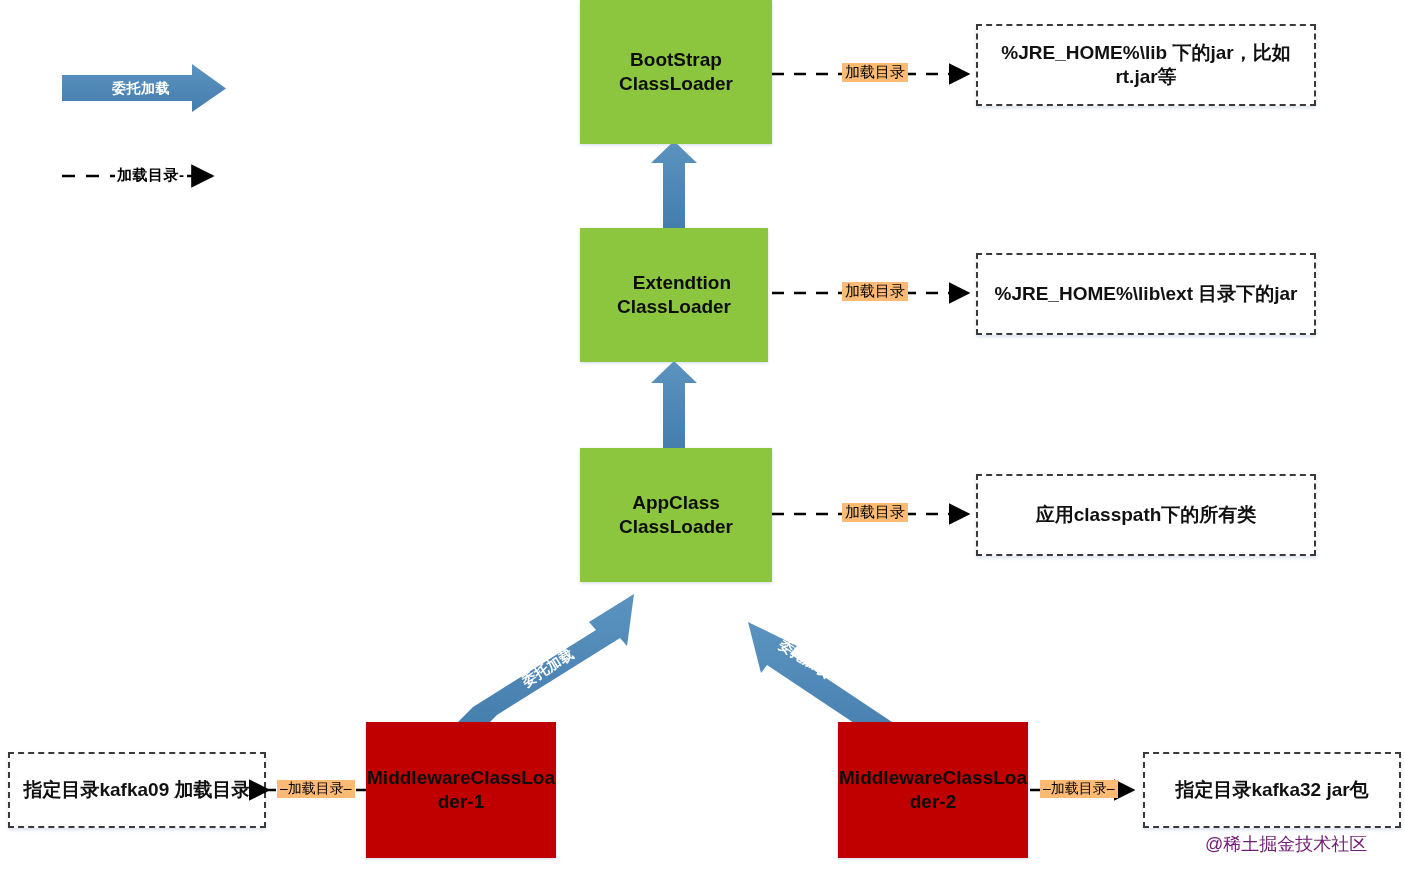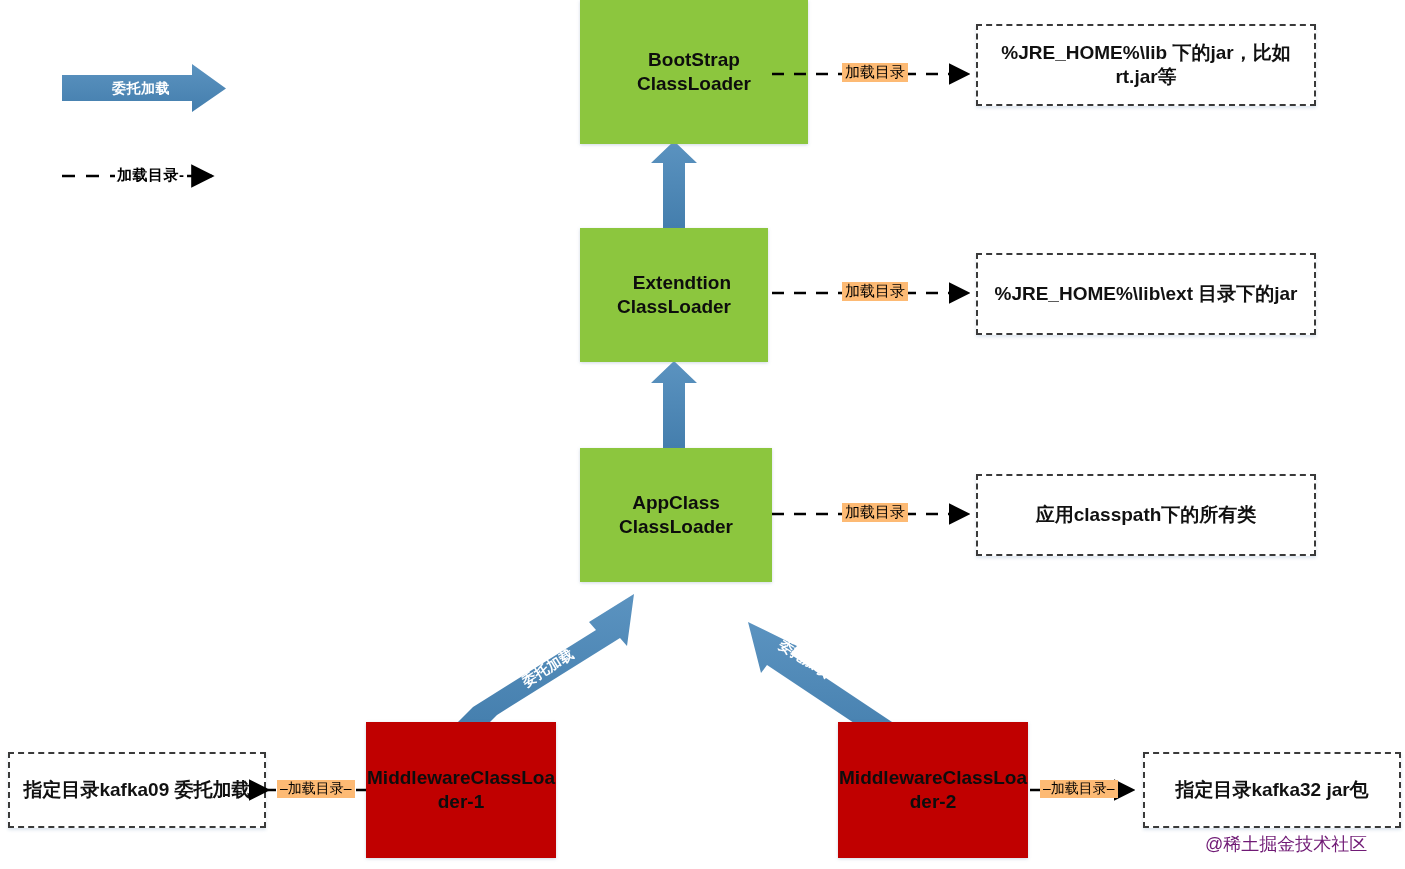--- a/index.html
+++ b/index.html
@@ -168,21 +168,21 @@
     <line x1="772" y1="514" x2="968" y2="514" stroke="#000" stroke-width="2.4" stroke-dasharray="12 10" marker-end="url(#dashArrow)"></line>
 
     <line x1="366" y1="790" x2="268" y2="790" stroke="#000" stroke-width="2.4" stroke-dasharray="10 8" marker-end="url(#dashArrowL)"></line>
 
     <line x1="1030" y1="790" x2="1133" y2="790" stroke="#000" stroke-width="2.4" stroke-dasharray="10 8" marker-end="url(#dashArrow)"></line>
   </svg>
 
   <div class="legend-label" style="left:112px; top:80px;">委托加载</div>
   <div class="legend-dashed-label" style="left:99px; top:166px;">加载目录-</div>
 
-  <div class="node green" style="left:580px; top:0px; width:228px; height:144px;">
+  <div class="node green" style="left:580px; top:0px; width:192px; height:144px;">
     <span class="txt">
       <span>BootStrap</span><br>
       <span>ClassLoader</span>
     </span>
   </div>
 
   <div class="node green" style="left:580px; top:228px; width:188px; height:134px;text-align:right;">
     <span class="txt">
       <span>Extendtion</span><br>
       <span>ClassLoader</span>
@@ -216,21 +216,21 @@
 
   <div class="node dashed" style="left:976px; top:253px; width:340px; height:82px;">
     <span class="txt">%JRE_HOME%\lib\ext 目录下的jar</span>
   </div>
 
   <div class="node dashed" style="left:976px; top:474px; width:340px; height:82px;">
     <span class="txt">应用classpath下的所有类</span>
   </div>
 
   <div class="node dashed" style="left:8px; top:752px; width:258px; height:76px;">
-    <span class="txt">指定目录kafka09 委托加载</span>
+    <span class="txt">指定目录kafka09 加载目录</span>
   </div>
 
   <div class="node dashed" style="left:1143px; top:752px; width:258px; height:76px;">
     <span class="txt">指定目录kafka32 jar包</span>
   </div>
 
   <div class="conn-label" style="left:842px; top:63px;">加载目录</div>
   <div class="conn-label" style="left:842px; top:282px;">加载目录</div>
   <div class="conn-label" style="left:842px; top:503px;">加载目录</div>
   <div class="conn-label" style="left:277px; top:780px; font-size:14px;">–加载目录–</div>

